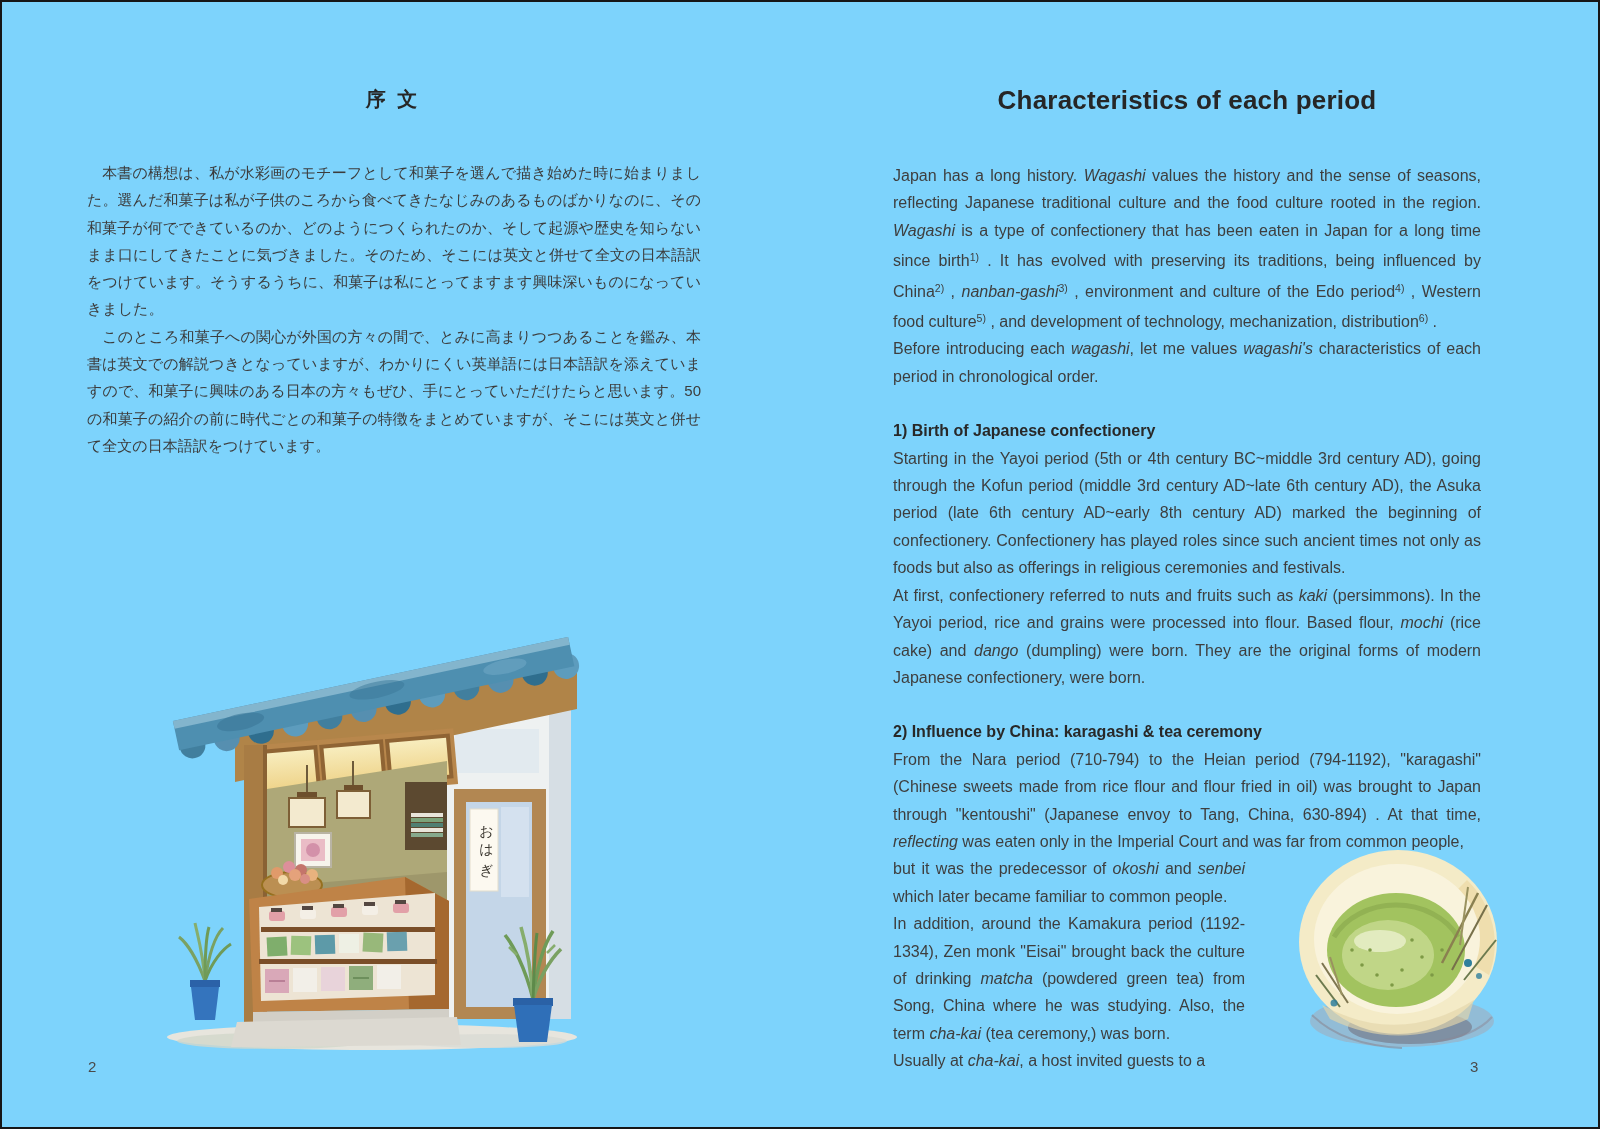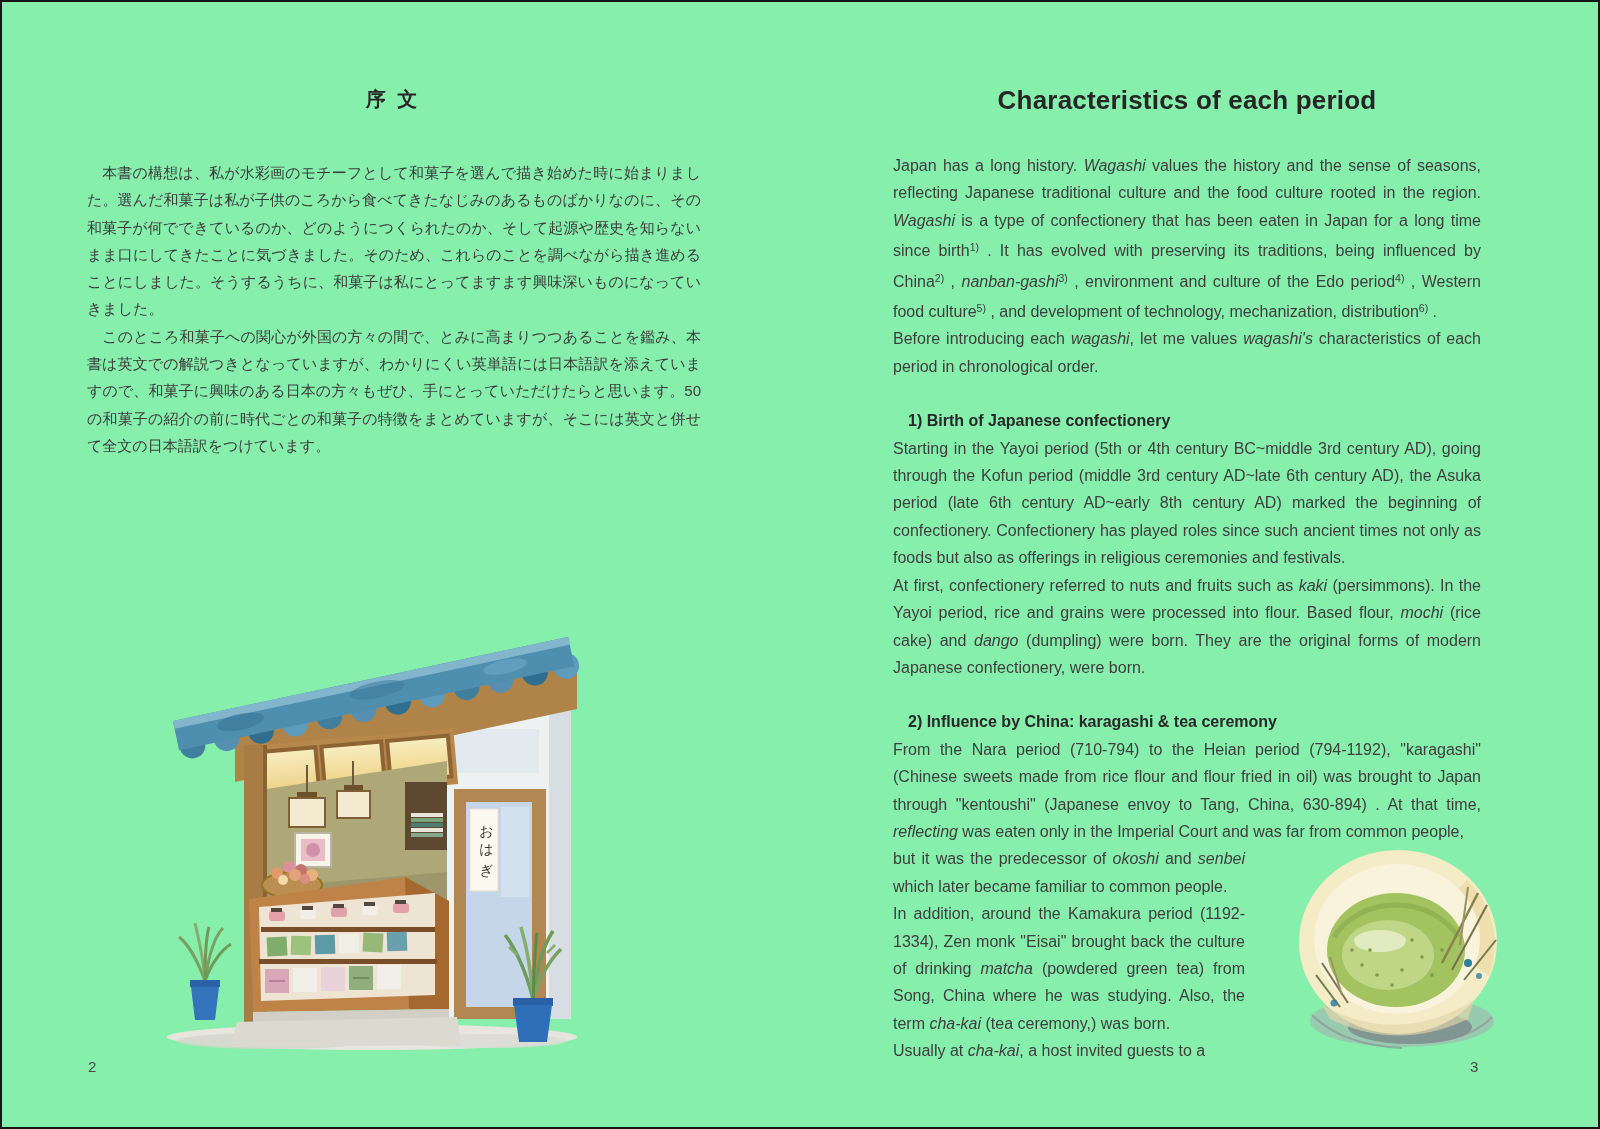--- a/index.html
+++ b/index.html
@@ -1,34 +1,34 @@
 <!DOCTYPE html>
 <html><head>
 <meta charset="utf-8">
 <style>
   html,body{margin:0;padding:0;background:#fff;}
   .spread{
-    position:relative;width:1600px;height:1129px;background:#86efac;
+    position:relative;width:1600px;height:1129px;background:#7dd3fc;
     border:2px solid #161616;box-sizing:border-box;overflow:hidden;
     font-family:"Liberation Sans",sans-serif;
   }
   .title{position:absolute;font-weight:bold;color:#262626;text-align:center;margin:0;}
   .title-left{left:85px;width:612px;top:84px;font-size:20px;letter-spacing:3px;}
   .title-right{left:885px;width:600px;top:83px;font-size:26px;letter-spacing:.2px;}
   .jp-col{
     position:absolute;left:85px;top:157px;width:614px;
     font-size:15px;line-height:27.3px;color:#3c3c3c;text-align:justify;
   }
   .jp-col p{margin:0;}
   .en-col{
-    position:absolute;left:891px;top:150px;width:588px;
+    position:absolute;left:891px;top:160px;width:588px;
     font-size:16px;line-height:27.4px;color:#3e3e3e;text-align:justify;
   }
   .en-col p{margin:0;}
-  .en-col h2{font-size:16px;line-height:27.4px;color:#282828;margin:27px 0 0 15px;text-align:left;}
+  .en-col h2{font-size:16px;line-height:27.4px;color:#282828;margin:27px 0 0 0;text-align:left;}
   .narrow{width:352px;text-align:justify;}
   .seg-i{font-style:italic;}
   .seg-sup{font-size:10.5px;vertical-align:5px;}
   figure{margin:0;position:absolute;}
   .shop-fig{left:155px;top:635px;width:445px;height:415px;}
   .bowl-fig{left:1280px;top:843px;width:235px;height:215px;}
   .banner-label{
     position:absolute;left:317px;top:178px;width:22px;height:74px;
     writing-mode:vertical-rl;text-orientation:upright;
     font-size:14px;letter-spacing:3px;color:#3a362e;
@@ -39,21 +39,21 @@
 </style>
 </head>
 <body>
 
 <div class="spread">
 
   <section>
     <h1 class="title title-left">序 文</h1>
 
     <div class="jp-col">
-      <p>　本書の構想は、私が水彩画のモチーフとして和菓子を選んで描き始めた時に始まりました。選んだ和菓子は私が子供のころから食べてきたなじみのあるものばかりなのに、その和菓子が何でできているのか、どのようにつくられたのか、そして起源や歴史を知らないまま口にしてきたことに気づきました。そのため、これらのことを調べながら描き進めることにしました。そうするうちに、和菓子は私にとってますます興味深いものになっていきました。</p>
+      <p>　本書の構想は、私が水彩画のモチーフとして和菓子を選んで描き始めた時に始まりました。選んだ和菓子は私が子供のころから食べてきたなじみのあるものばかりなのに、その和菓子が何でできているのか、どのようにつくられたのか、そして起源や歴史を知らないまま口にしてきたことに気づきました。そのため、そこには英文と併せて全文の日本語訳をつけています。そうするうちに、和菓子は私にとってますます興味深いものになっていきました。</p>
       <p>　このところ和菓子への関心が外国の方々の間で、とみに高まりつつあることを鑑み、本書は英文での解説つきとなっていますが、わかりにくい英単語には日本語訳を添えていますので、和菓子に興味のある日本の方々もぜひ、手にとっていただけたらと思います。50の和菓子の紹介の前に時代ごとの和菓子の特徴をまとめていますが、そこには英文と併せて全文の日本語訳をつけています。</p>
     </div>
 
     <figure class="shop-fig">
       <svg width="445" height="415" viewBox="0 0 445 415">
         <defs>
           <linearGradient id="glow" x1="0" y1="0" x2="0" y2="1">
             <stop offset="0" stop-color="#f8eec0"></stop>
               <stop offset="1" stop-color="#eed287"></stop>
           </linearGradient>

